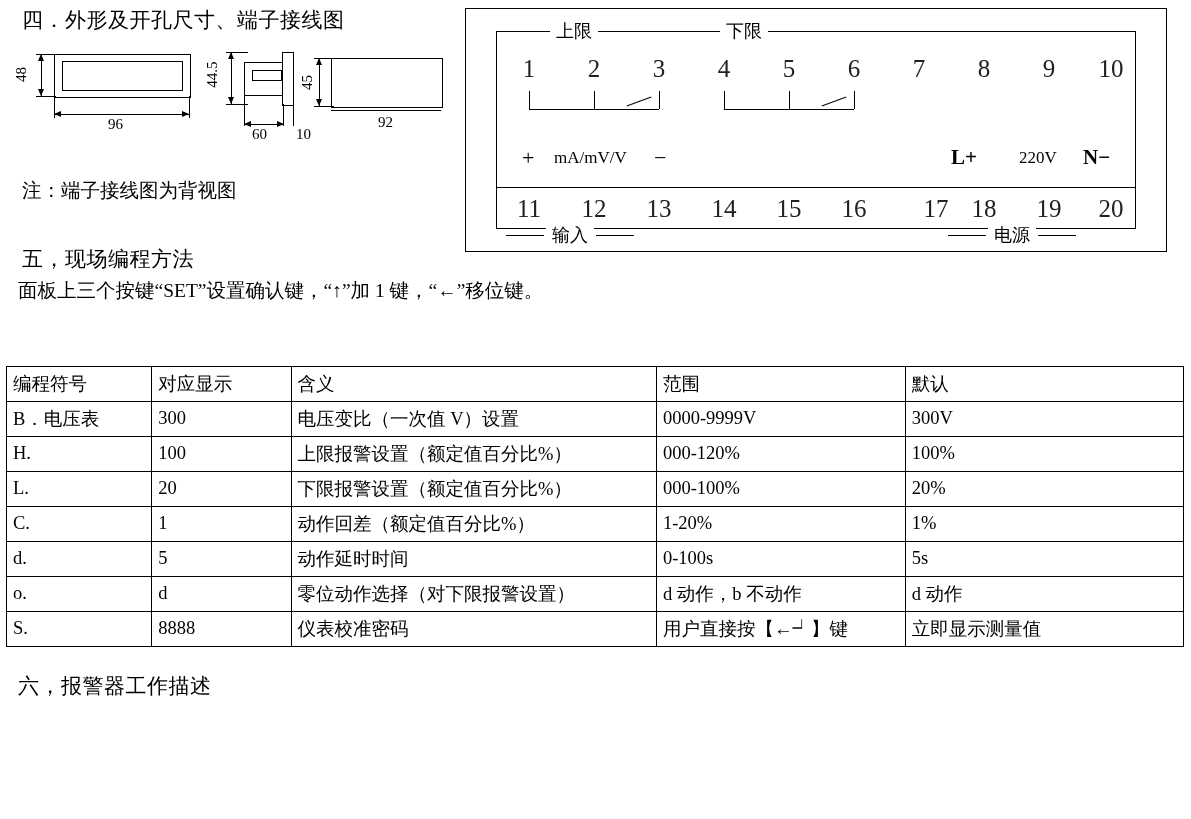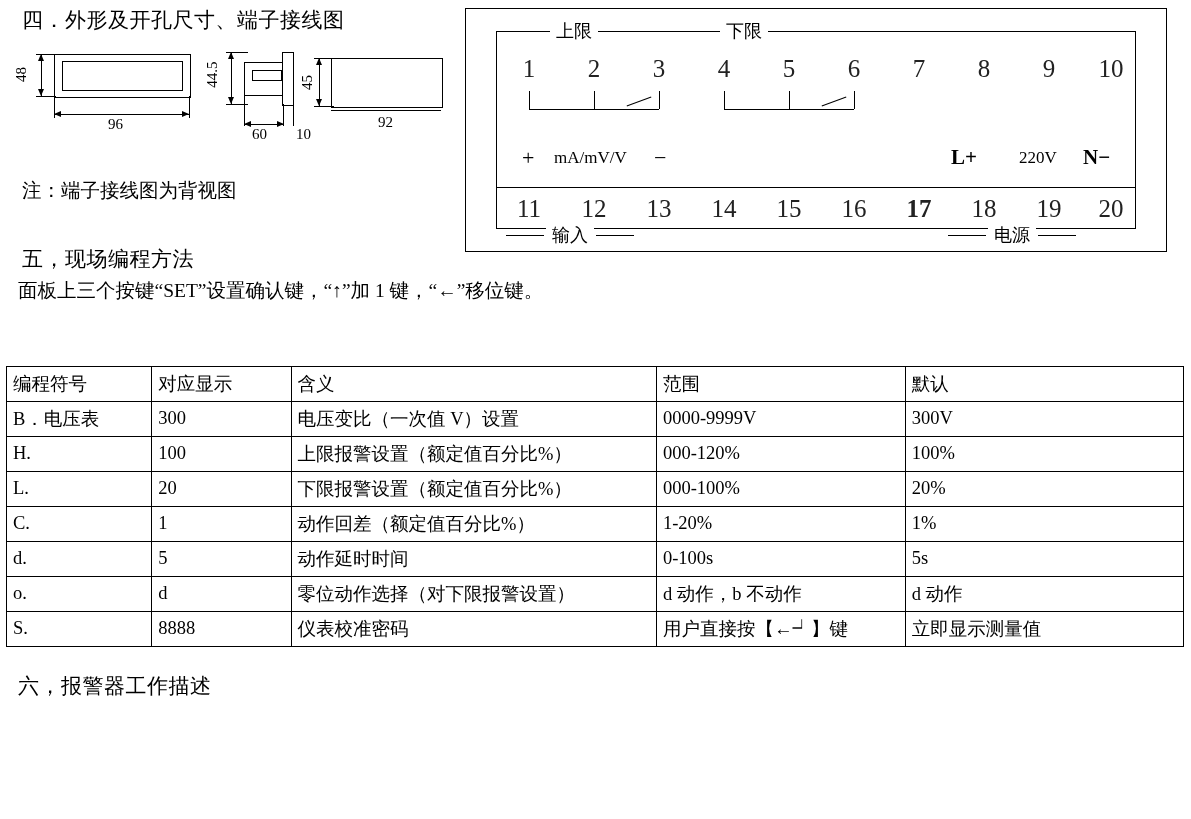--- a/index.html
+++ b/index.html
@@ -280,21 +280,21 @@
     <div class="term-lbl" style="left:617px; top:136px; font-size:21px; font-weight:bold;">N−</div>
 
     <div class="hline" style="left:31px; top:178px; width:638px;"></div>
 
     <div class="term-num" style="left:40px; top:186px;">11</div>
     <div class="term-num" style="left:105px; top:186px;">12</div>
     <div class="term-num" style="left:170px; top:186px;">13</div>
     <div class="term-num" style="left:235px; top:186px;">14</div>
     <div class="term-num" style="left:300px; top:186px;">15</div>
     <div class="term-num" style="left:365px; top:186px;">16</div>
-    <div class="term-num" style="left:430px; top:186px;font-weight:bold;">17</div>
+    <div class="term-num" style="left:447px; top:186px;">17</div>
     <div class="term-num" style="left:495px; top:186px;">18</div>
     <div class="term-num" style="left:560px; top:186px;">19</div>
     <div class="term-num" style="left:622px; top:186px;">20</div>
 
     <div class="hline" style="left:40px; top:226px; width:38px;"></div>
     <div class="cap-label" style="left:80px; top:214px;">输入</div>
     <div class="hline" style="left:130px; top:226px; width:38px;"></div>
 
     <div class="hline" style="left:482px; top:226px; width:38px;"></div>
     <div class="cap-label" style="left:522px; top:214px;">电源</div>

